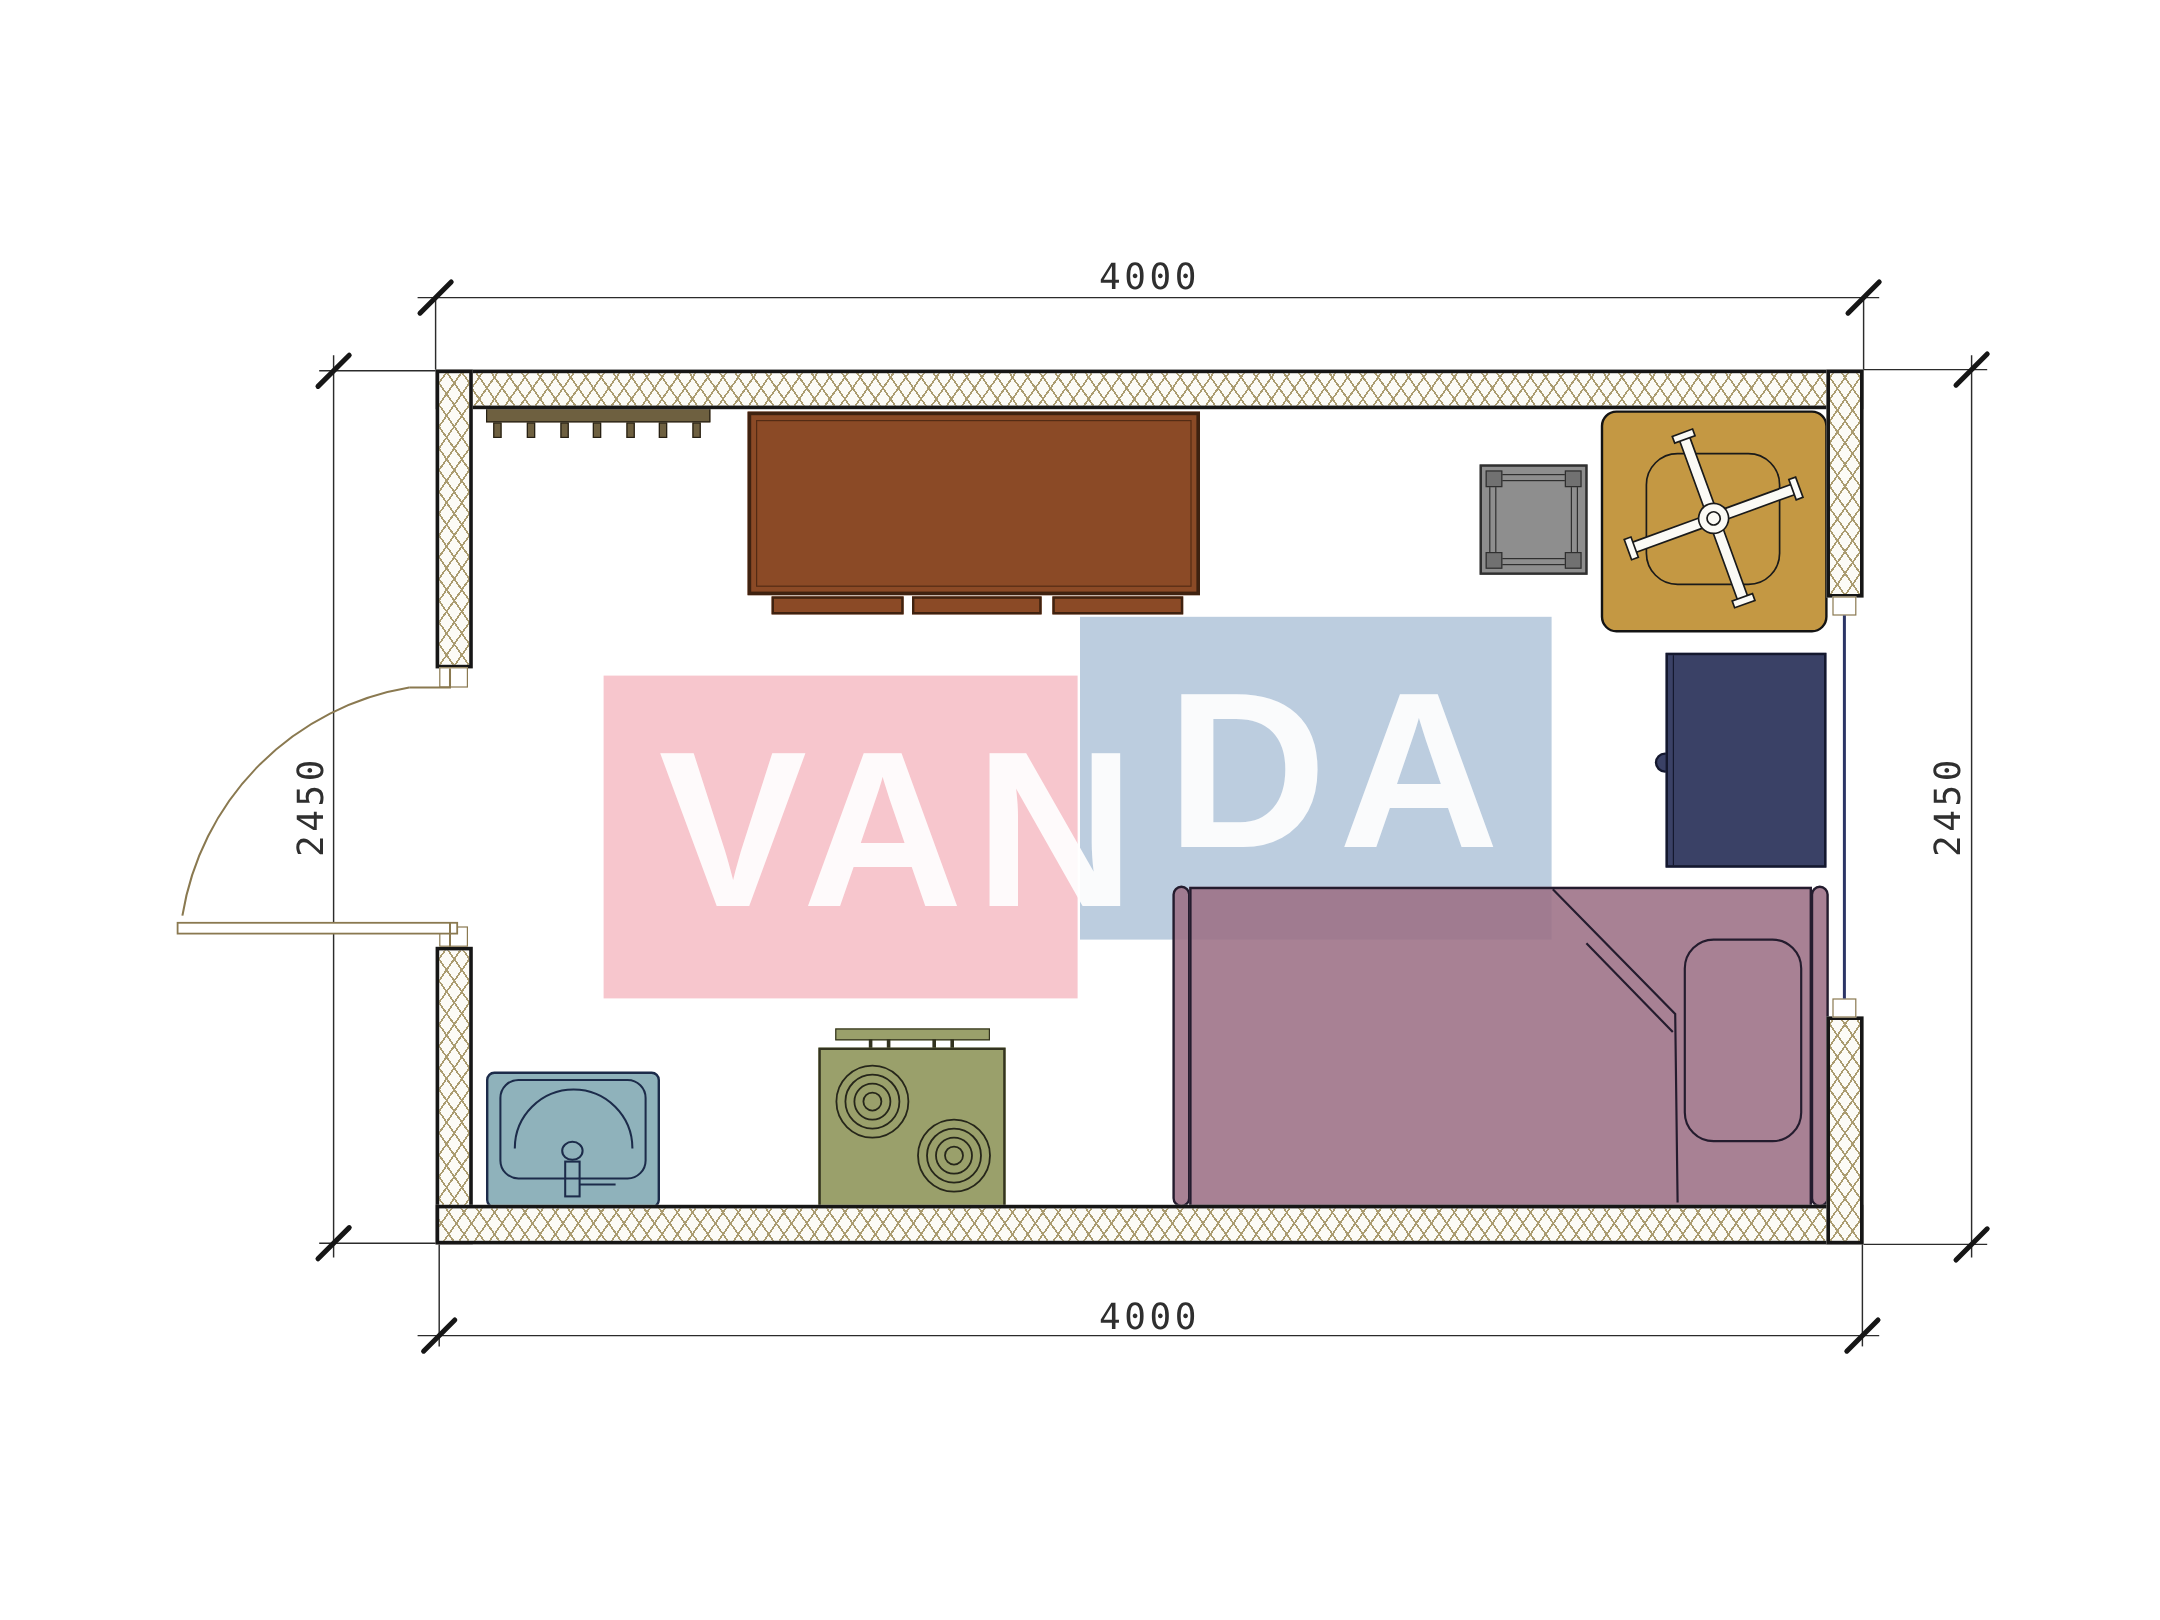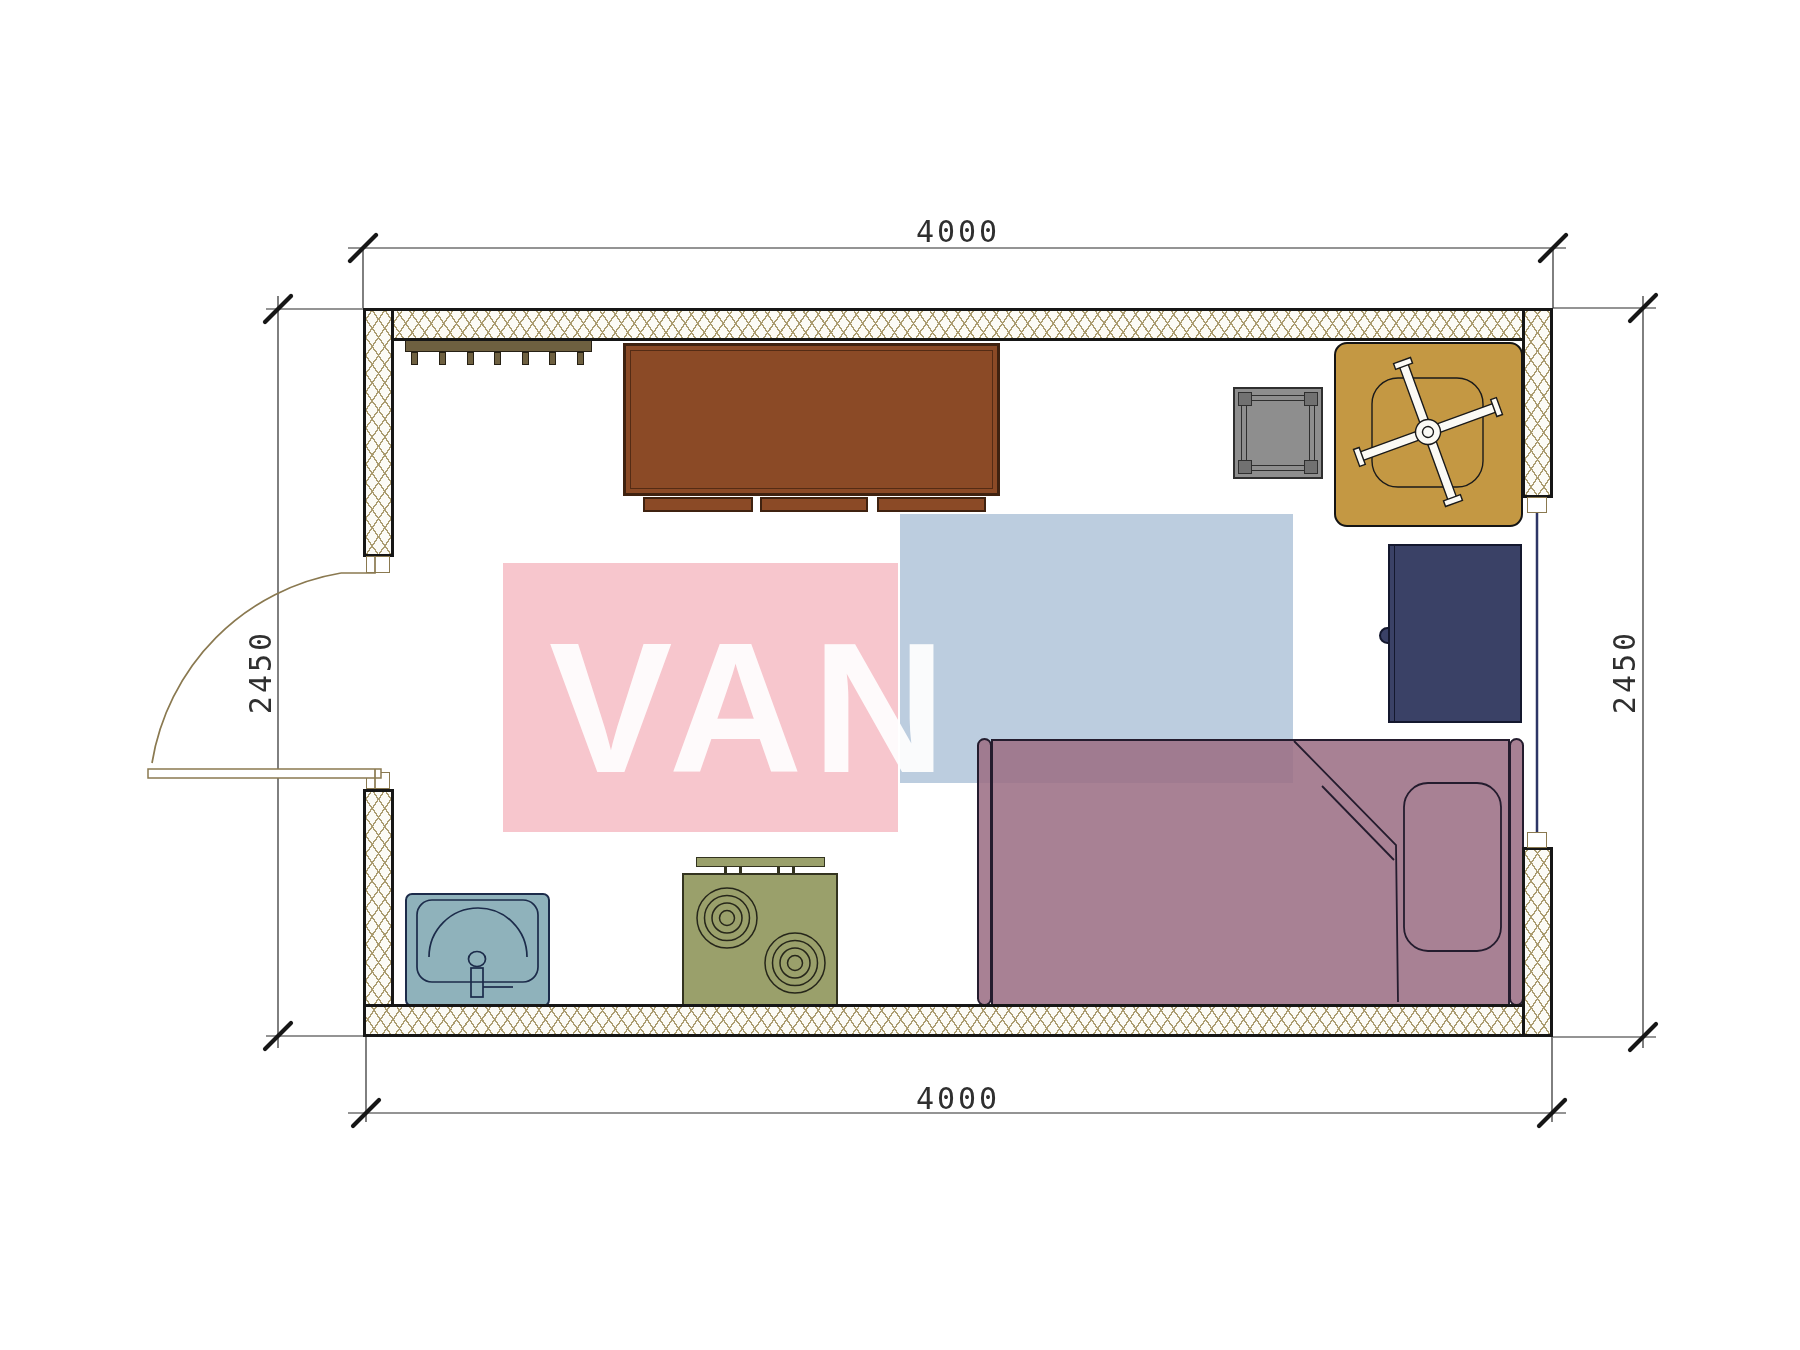--- a/index.html
+++ b/index.html
@@ -12,21 +12,21 @@
 
   
   .wm-rect{position:absolute;}
   .wm-pink{left:503px;top:563px;width:395px;height:269px;background:var(--pink);}
   .wm-blue{left:900px;top:514px;width:393px;height:269px;background:var(--blue);}
   .wm-text{
     position:absolute;color:var(--watermark_text);opacity:.93;
     font-size:185px;font-weight:700;line-height:1;letter-spacing:10px;
     font-family:"Liberation Sans", sans-serif;
   }
-  .wm-van{left:549px;top:616px;}
+  .wm-van{left:549px;top:600px;}
   .wm-da{left:972px;top:551px;}
 
   
   .wall{
     position:absolute;border:3.5px solid var(--wall_border);
     background:
       repeating-linear-gradient(55deg, transparent 0 9px, var(--hatch_line) 9px 10.4px),
       repeating-linear-gradient(-55deg, transparent 0 9px, var(--hatch_line) 9px 10.4px),
       var(--hatch_bg);
   }
@@ -74,20 +74,21 @@
   .chairline{fill:none;stroke:var(--chair_line);stroke-width:1.4;}
 </style>
 </head>
 <body>
 
 <div id="plan">
 
   <div class="wm-rect wm-pink"></div>
   <div class="wm-rect wm-blue"></div>
   <div class="wm-text wm-van">VAN</div>
+  <div class="wm-text wm-da">DA</div>
 
   <div class="abs rack-bar"></div>
   <div class="peg" style="left:411px"></div>
   <div class="peg" style="left:439px"></div>
   <div class="peg" style="left:467px"></div>
   <div class="peg" style="left:494px"></div>
   <div class="peg" style="left:522px"></div>
   <div class="peg" style="left:549px"></div>
   <div class="peg" style="left:577px"></div>
 

